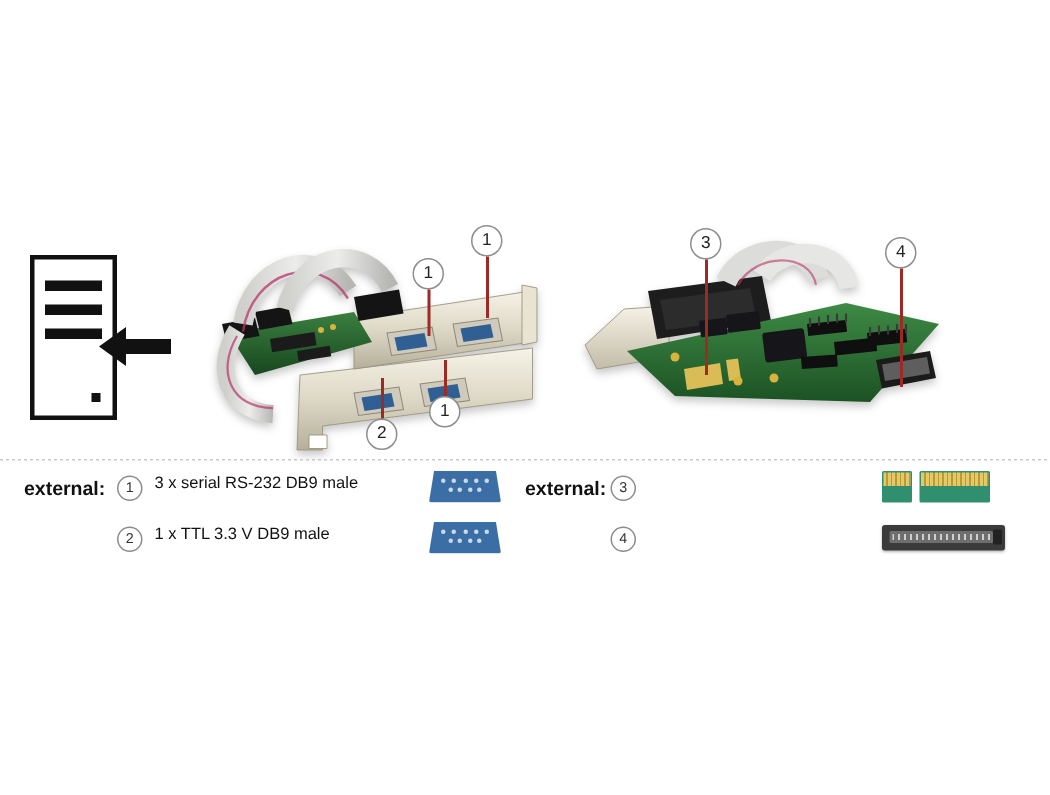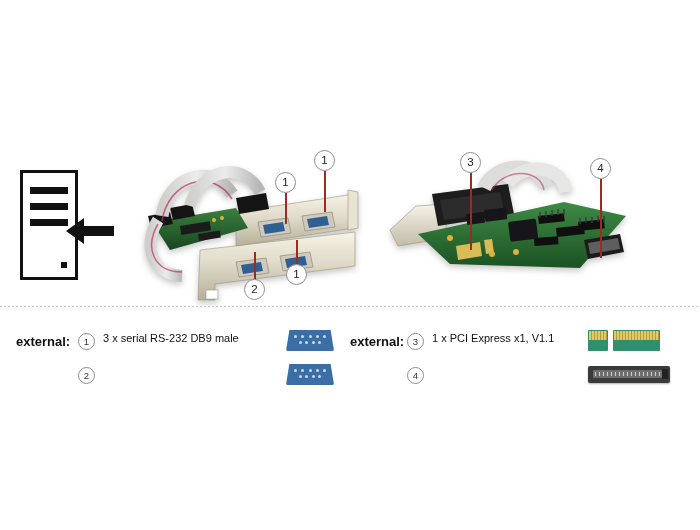--- a/index.html
+++ b/index.html
@@ -28,21 +28,21 @@
     border:1px solid #8d8d8d;background:#fff;color:#222;
     font-size:11.5px;line-height:19px;text-align:center;box-sizing:border-box;
   }
   .callout .lead{position:absolute;width:2px;background:#9c2a25;}
 
   
   .divider{position:absolute;left:0;right:0;top:306px;height:1px;
     background:repeating-linear-gradient(90deg,#c9c9c9 0 2px,transparent 2px 4px);}
 
   
-  .legend{position:absolute;top:314px;left:0;right:0;height:80px;margin-top:16px;}
+  .legend{position:absolute;top:314px;left:0;right:0;height:80px;}
   .col{position:absolute;top:0;}
   .col-ext{left:16px;width:330px;}
   .col-int{left:350px;width:340px;}
   .lrow{position:relative;height:34px;}
   .grp-label{position:absolute;left:0;top:4px;font-size:13px;font-weight:bold;color:#111;}
   .num{position:absolute;top:3px;width:17px;height:17px;border-radius:50%;
     border:1px solid #8d8d8d;background:#fff;color:#333;
     font-size:9.5px;line-height:15px;text-align:center;box-sizing:border-box;}
   .ltext{position:absolute;top:2px;font-size:11px;color:#111;white-space:nowrap;}
 
@@ -247,20 +247,21 @@
                 <i class="pin"></i>
                 <i class="pin"></i>
                 <i class="pin"></i>
               </div>
           </div>
         </div>
       </div>
 
       <div class="lrow">
         <div class="num" style="left:62px">2</div>
+        <div class="ltext" style="left:87px">1 x TTL 3.3 V DB9 male</div>
         <div class="db9" style="left:270px;top:0">
           <div class="body"></div>
           <div class="pins">
             <div class="prow">
                 <i class="pin"></i>
                 <i class="pin"></i>
                 <i class="pin"></i>
                 <i class="pin"></i>
                 <i class="pin"></i>
               </div>
@@ -272,21 +273,20 @@
               </div>
           </div>
         </div>
       </div>
     </div>
 
     <div class="col col-int">
       <div class="lrow">
         <div class="grp-label">external:</div>
         <div class="num" style="left:57px">3</div>
-        <div class="ltext" style="left:82px">1 x PCI Express x1, V1.1</div>
         <div class="pcie" style="left:238px;top:0">
           <div class="seg s1">
               <div class="fing"></div>
             </div>
           <div class="seg s2">
               <div class="fing"></div>
             </div>
         </div>
       </div>
 

